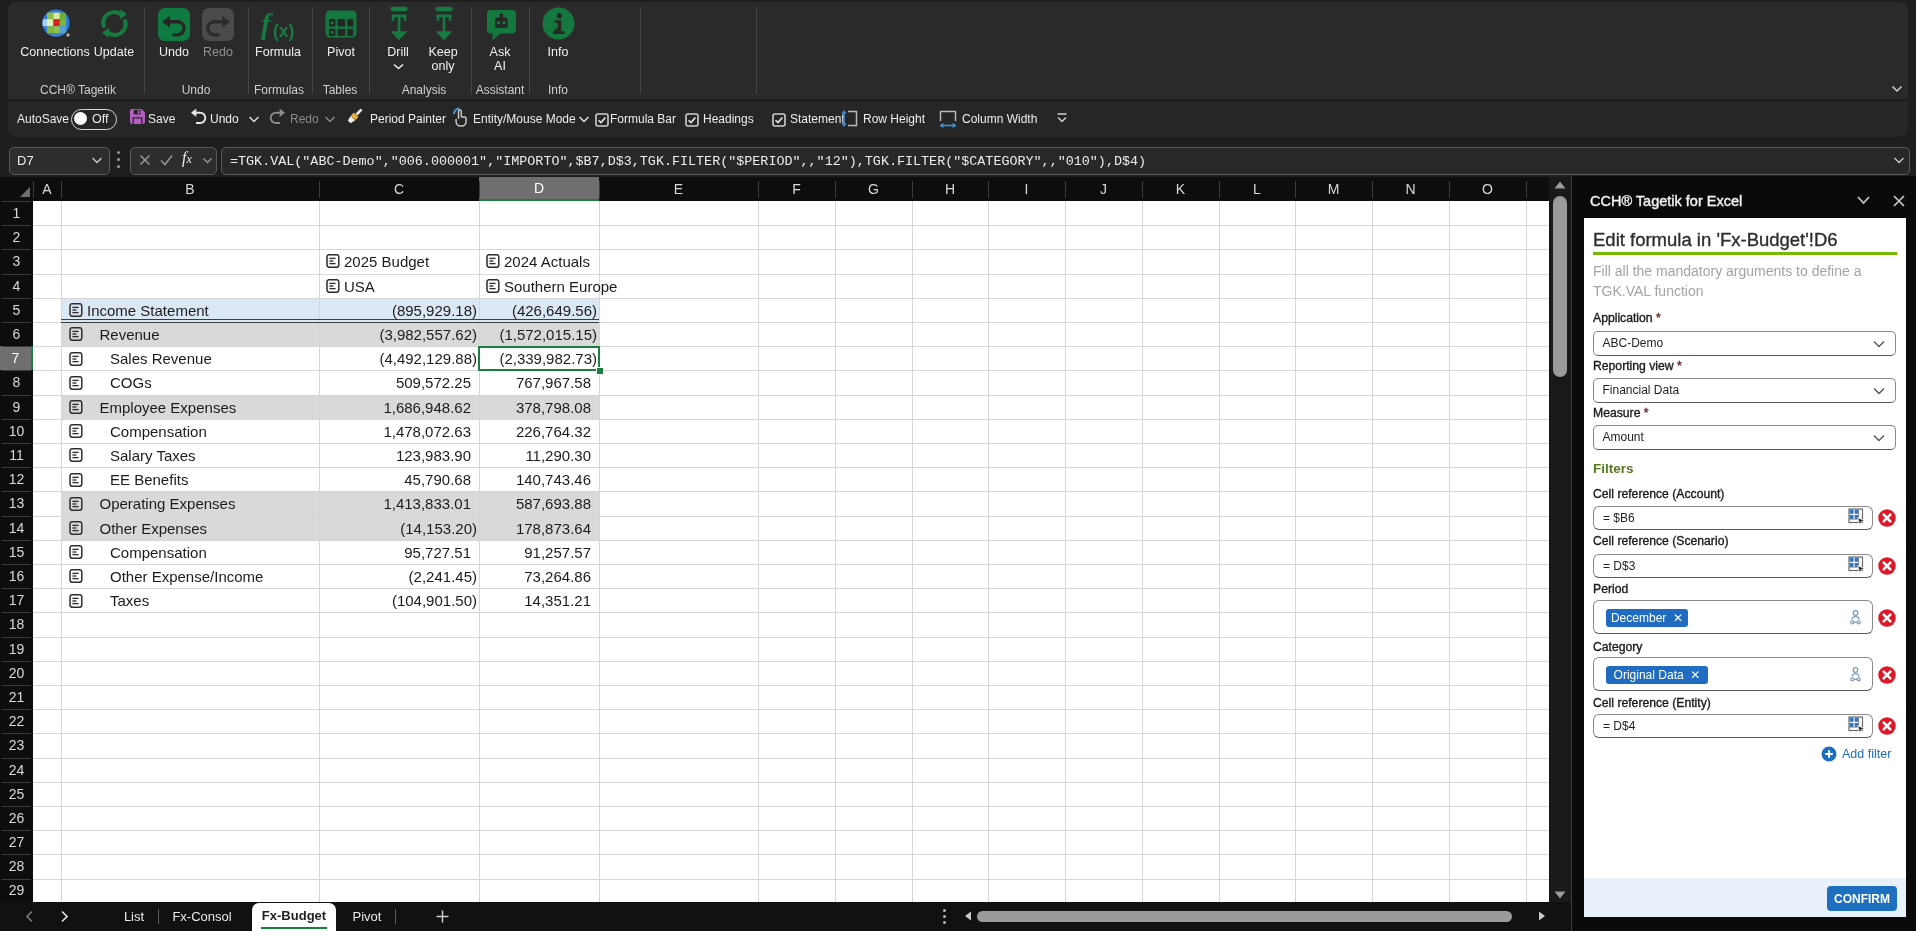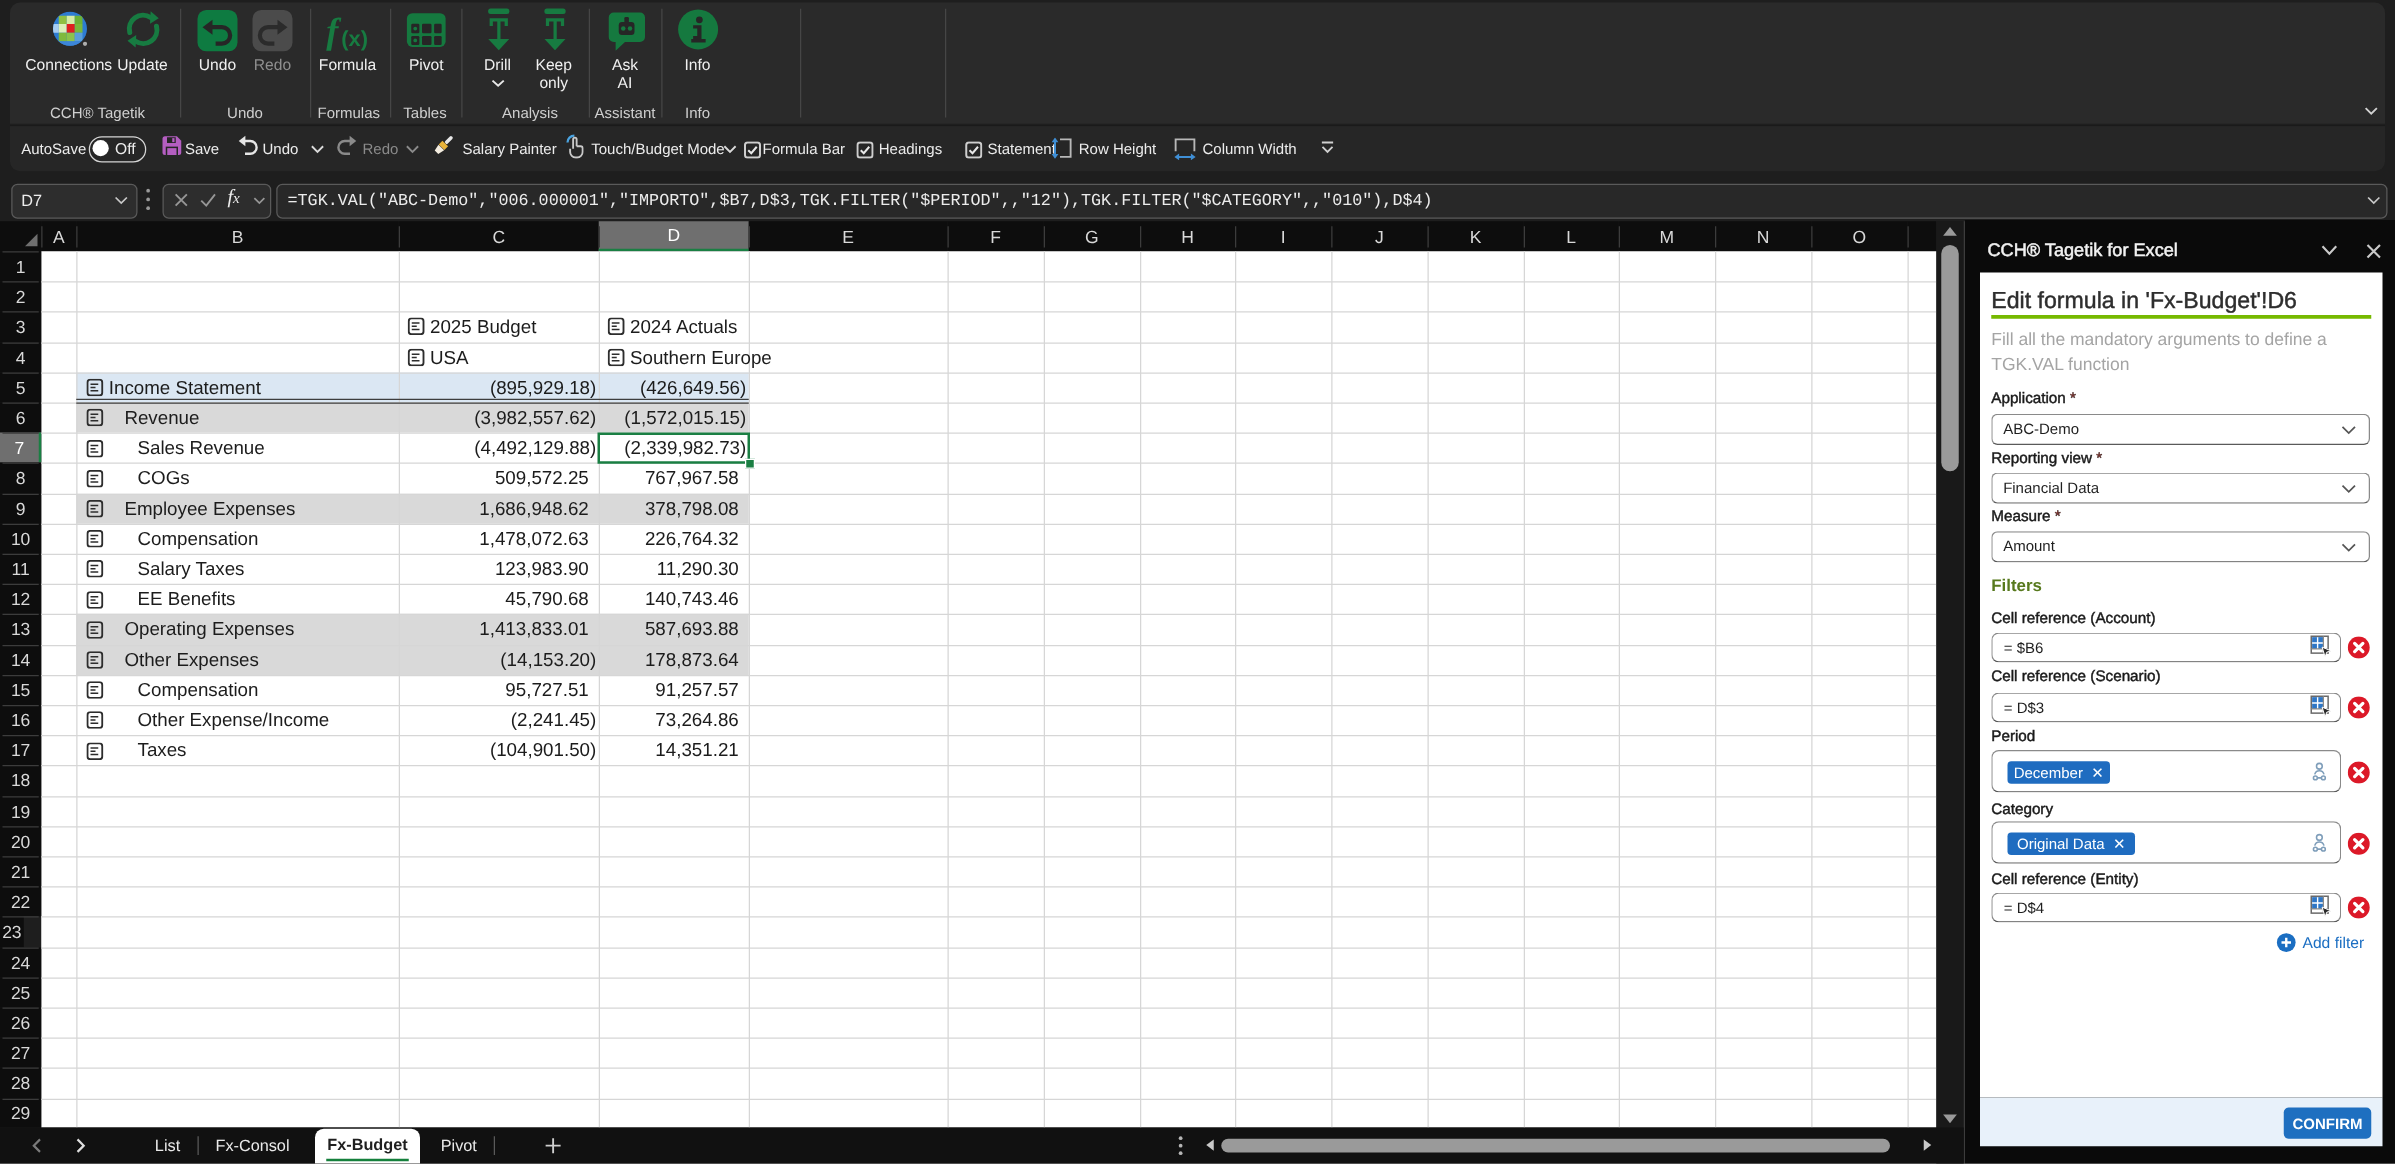--- a/index.html
+++ b/index.html
@@ -167,29 +167,29 @@
       <svg class="a" style="left:324px;top:115px" width="12" height="9" viewBox="0 0 12 9">
         <path d="M1.5 2 L6 6.5 L10.5 2" fill="none" stroke="#8a8a8a" stroke-width="1.5"></path>
       </svg>
       <svg class="a" style="left:346px;top:106px" width="18" height="20" viewBox="0 0 18 20">
 <g transform="rotate(45 9 10)">
 <rect x="7.6" y="0.5" width="2.8" height="7.5" rx="1.2" fill="#e8e8e8"></rect>
 <rect x="5.8" y="8.3" width="6.4" height="4.2" fill="#e8b33a"></rect>
 <path d="M5.8 12.8 h6.4 l-1.2 5.4 h-4 z" fill="#f3ecdf"></path>
 </g>
       </svg>
-      <div class="lbl" style="left:370px;top:112px">Salary Painter</div>
+      <div class="lbl" style="left:370px;top:112px">Period Painter</div>
       <svg class="a" style="left:452px;top:107px" width="15" height="20" viewBox="0 0 15 20">
 <path d="M2 7 A5.5 5.5 0 0 1 7.5 1.5" fill="none" stroke="#4aa3e0" stroke-width="1.8"></path>
 <g fill="none" stroke="#c9c9c9" stroke-width="1.5">
 <path d="M6.5 12 V4.5 A1.4 1.4 0 0 1 9.3 4.5 V10"></path>
 <path d="M9.3 10 h3.2 a1.6 1.6 0 0 1 1.6 1.6 v3 a4.4 4.4 0 0 1 -4.4 4.4 h-1.2 a4.4 4.4 0 0 1 -4.4 -4.4 v-2.6"></path>
 </g>
       </svg>
-      <div class="lbl" style="left:473px;top:112px">Touch/Budget Mode</div>
+      <div class="lbl" style="left:473px;top:112px">Entity/Mouse Mode</div>
       <svg class="a" style="left:578px;top:115px" width="12" height="9" viewBox="0 0 12 9">
         <path d="M1.5 2 L6 6.5 L10.5 2" fill="none" stroke="#dadada" stroke-width="1.5"></path>
       </svg>
       <svg class="a" style="left:595px;top:112.5px" width="14" height="14" viewBox="0 0 14 14">
 <rect x="1" y="1" width="12" height="12" rx="2" fill="none" stroke="#cecece" stroke-width="1.6"></rect>
 <path d="M3.6 7.2 L6 9.6 L10.4 4.4" fill="none" stroke="#e8e8e8" stroke-width="1.6"></path>
       </svg>
       <div class="lbl" style="left:610px;top:112px">Formula Bar</div>
       <svg class="a" style="left:685px;top:112.5px" width="14" height="14" viewBox="0 0 14 14">
 <rect x="1" y="1" width="12" height="12" rx="2" fill="none" stroke="#cecece" stroke-width="1.6"></rect>
@@ -321,21 +321,21 @@
       <div class="rnum" style="left:0;top:612.4px;width:33px;height:24.2px;">18</div>
       <div class="hl" style="left:2px;top:612.4px;width:29px;height:1px"></div>
       <div class="rnum" style="left:0;top:636.5999999999999px;width:33px;height:24.2px;">19</div>
       <div class="hl" style="left:2px;top:636.5999999999999px;width:29px;height:1px"></div>
       <div class="rnum" style="left:0;top:660.8px;width:33px;height:24.2px;">20</div>
       <div class="hl" style="left:2px;top:660.8px;width:29px;height:1px"></div>
       <div class="rnum" style="left:0;top:685px;width:33px;height:24.2px;">21</div>
       <div class="hl" style="left:2px;top:685px;width:29px;height:1px"></div>
       <div class="rnum" style="left:0;top:709.2px;width:33px;height:24.2px;">22</div>
       <div class="hl" style="left:2px;top:709.2px;width:29px;height:1px"></div>
-      <div class="rnum" style="left:0;top:733.4px;width:19px;height:24.2px;">23</div>
+      <div class="rnum" style="left:0;top:733.4px;width:33px;height:24.2px;">23</div>
       <div class="hl" style="left:2px;top:733.4px;width:29px;height:1px"></div>
       <div class="rnum" style="left:0;top:757.6px;width:33px;height:24.2px;">24</div>
       <div class="hl" style="left:2px;top:757.6px;width:29px;height:1px"></div>
       <div class="rnum" style="left:0;top:781.8px;width:33px;height:24.2px;">25</div>
       <div class="hl" style="left:2px;top:781.8px;width:29px;height:1px"></div>
       <div class="rnum" style="left:0;top:806px;width:33px;height:24.2px;">26</div>
       <div class="hl" style="left:2px;top:806px;width:29px;height:1px"></div>
       <div class="rnum" style="left:0;top:830.1999999999999px;width:33px;height:24.2px;">27</div>
       <div class="hl" style="left:2px;top:830.1999999999999px;width:29px;height:1px"></div>
       <div class="rnum" style="left:0;top:854.4px;width:33px;height:24.2px;">28</div>

